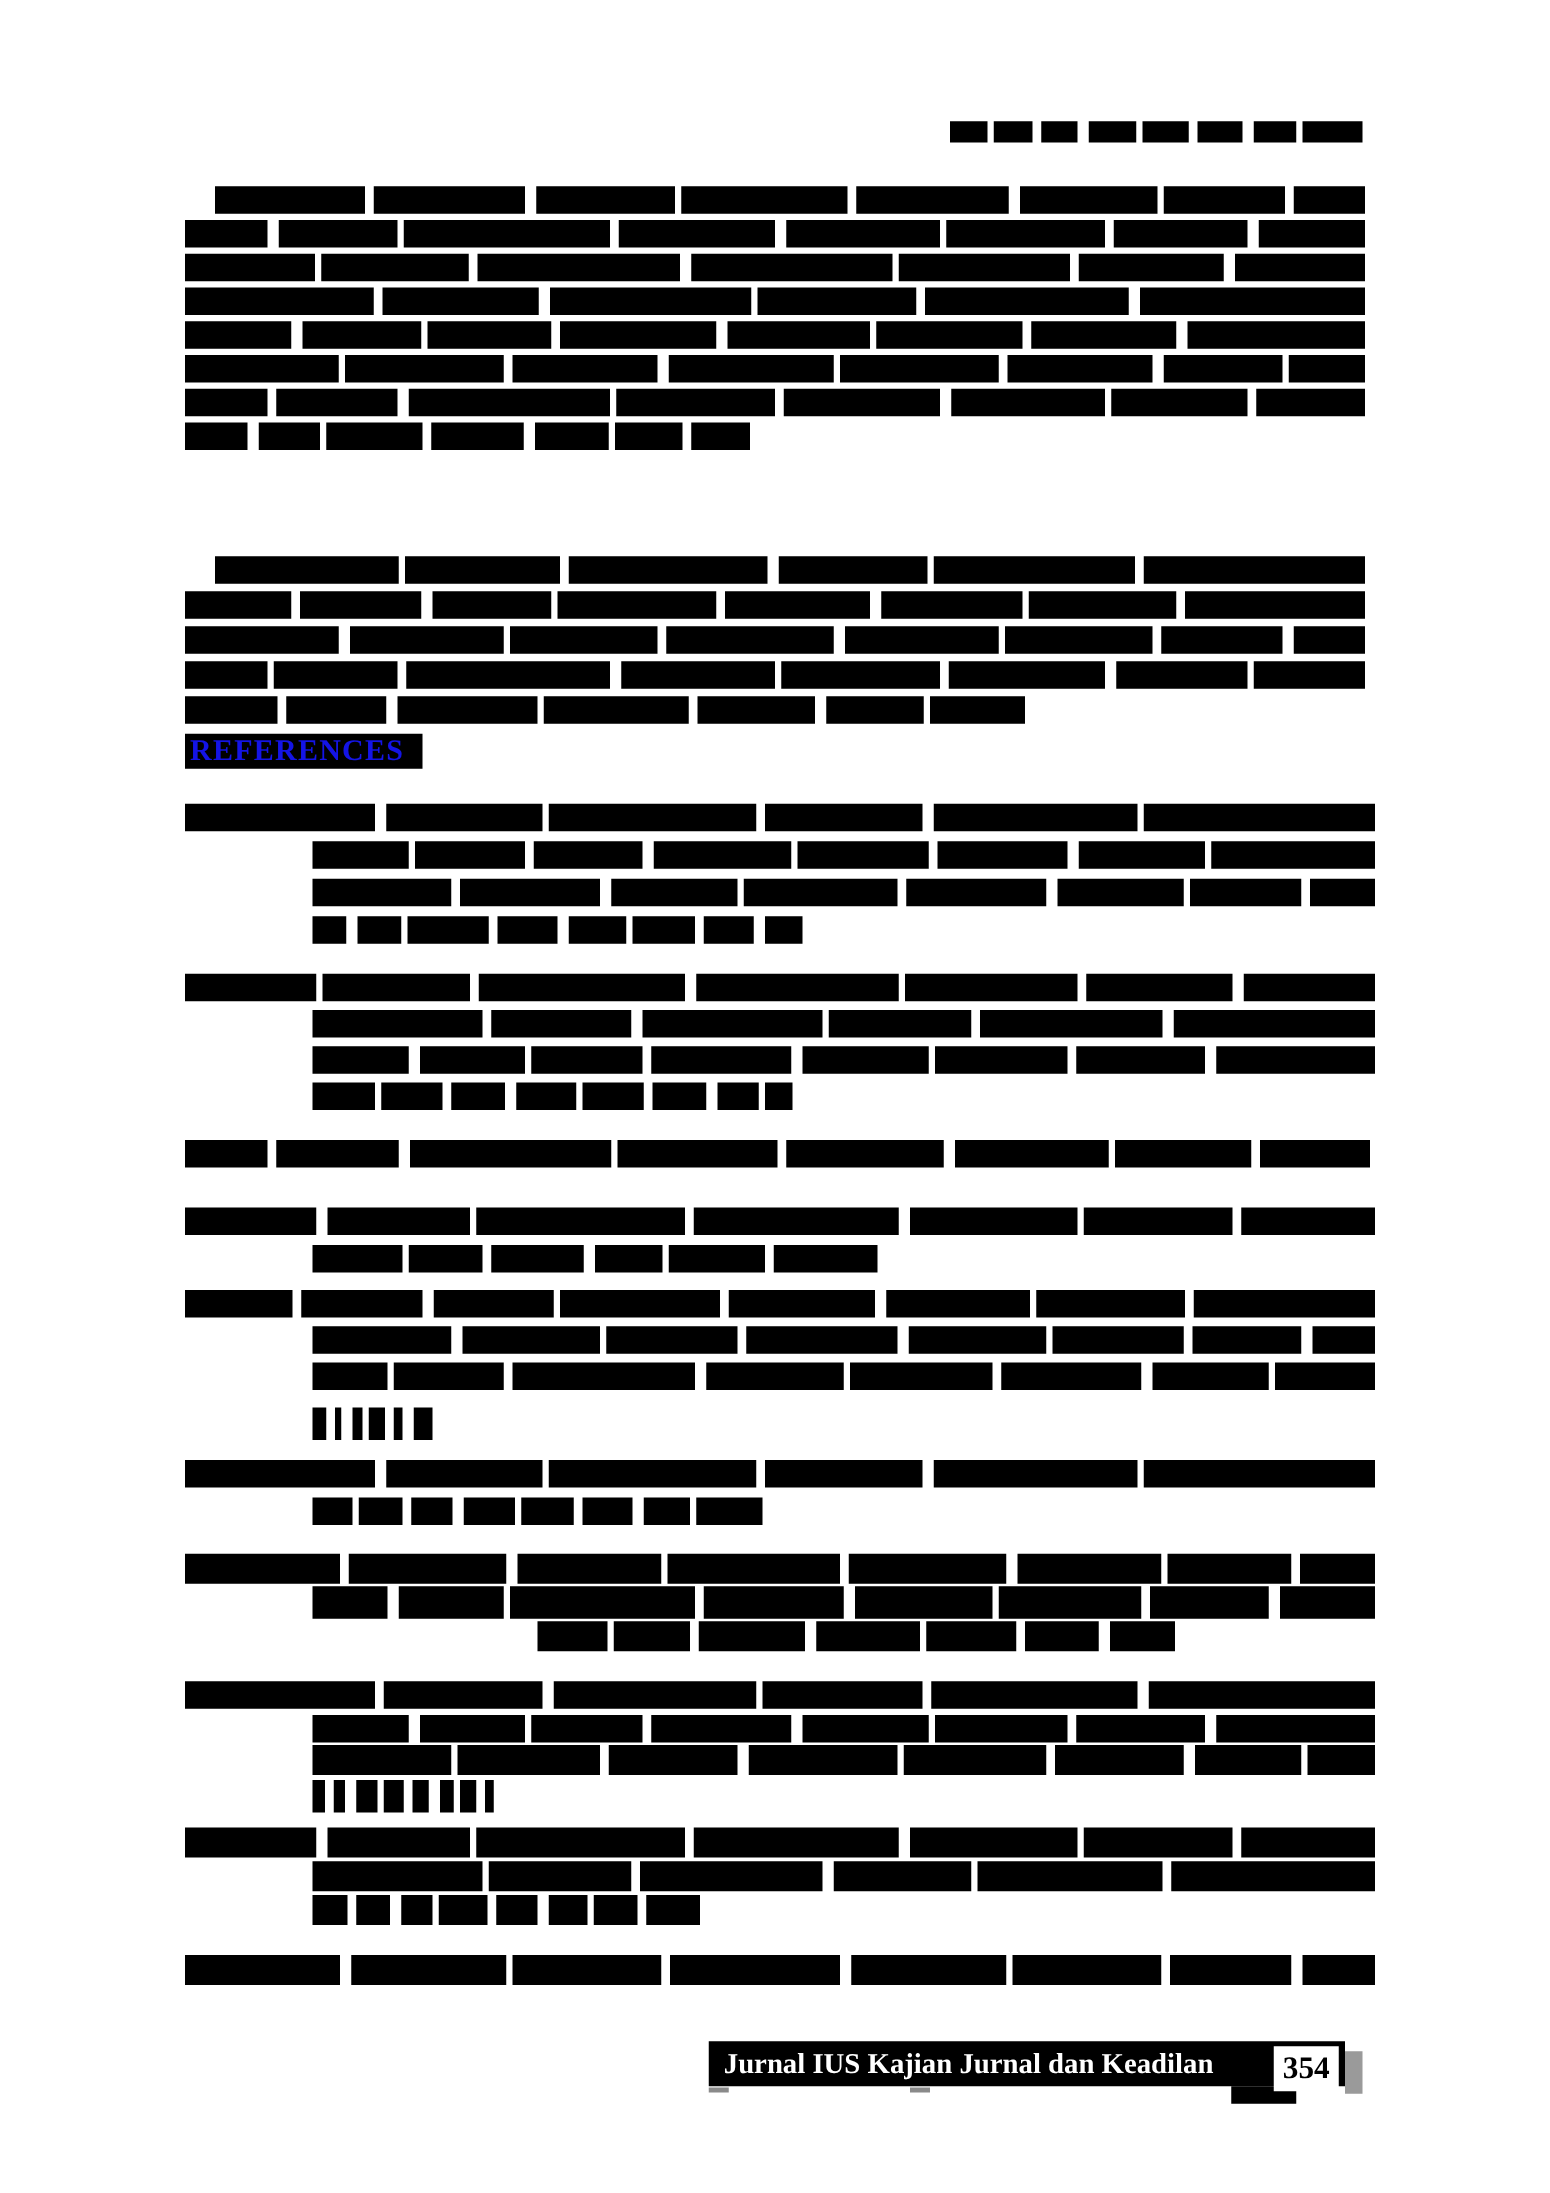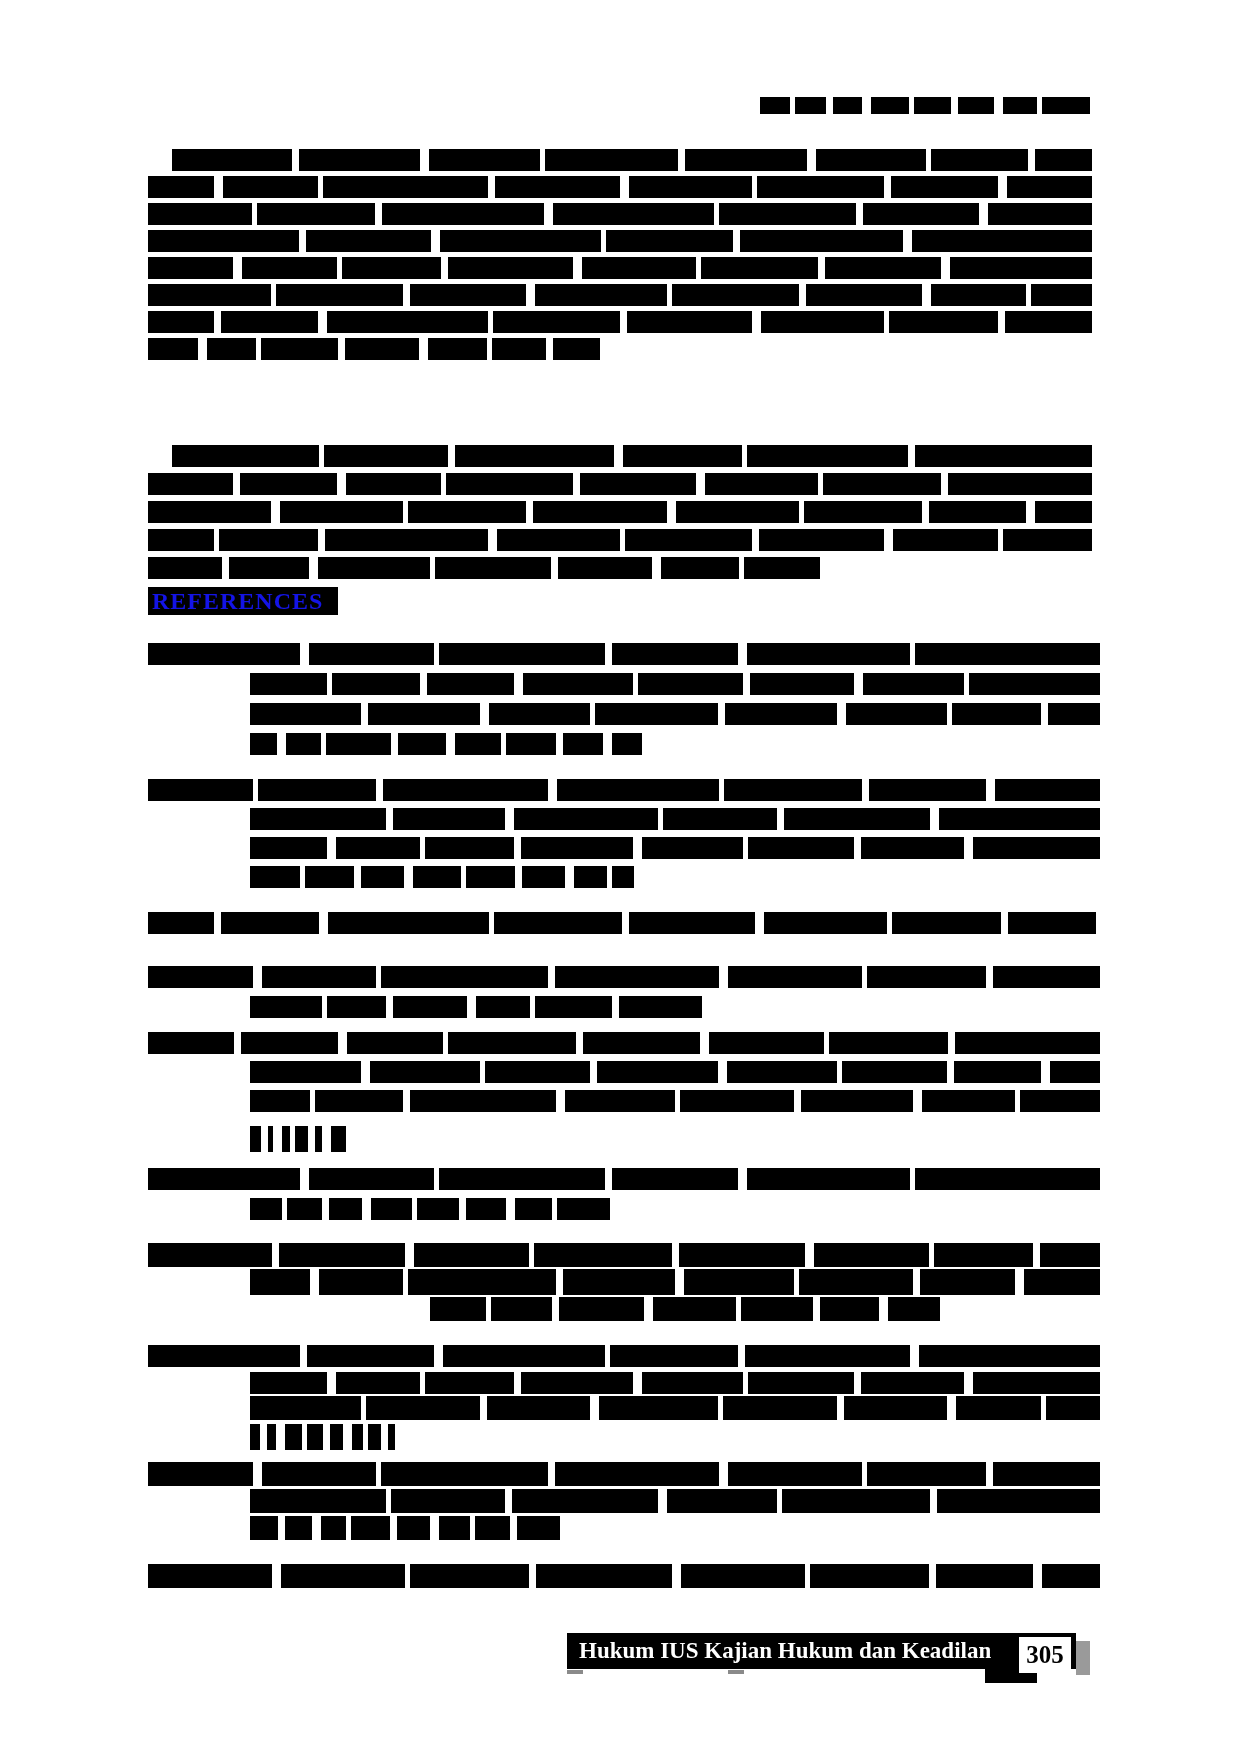--- a/index.html
+++ b/index.html
@@ -444,23 +444,23 @@
         <span class="redgap" style="left: 656.88px; width: 5px;"></span>
         <span class="redgap" style="left: 780.64px; width: 7px;"></span>
         <span class="redgap" style="left: 885.36px; width: 9px;"></span>
       </div>
     </div>
 
 
   <div class="heading" id="ref-heading">REFERENCES</div>
 
   <div class="footer-bar">
-    <span>Hukum IUS Kajian Hukum dan Keadilan</span>
+    <span>Jurnal IUS Kajian Jurnal dan Keadilan</span>
   </div>
   <div class="page-number-box">
-    <span>305</span>
+    <span>354</span>
   </div>
   <div class="footer-shadow"></div>
   <div class="footer-blob"></div>
   <div class="print-artifact" id="artifact-1"></div>
   <div class="print-artifact" id="artifact-2"></div>
 
 </div>
 
 </body></html>

